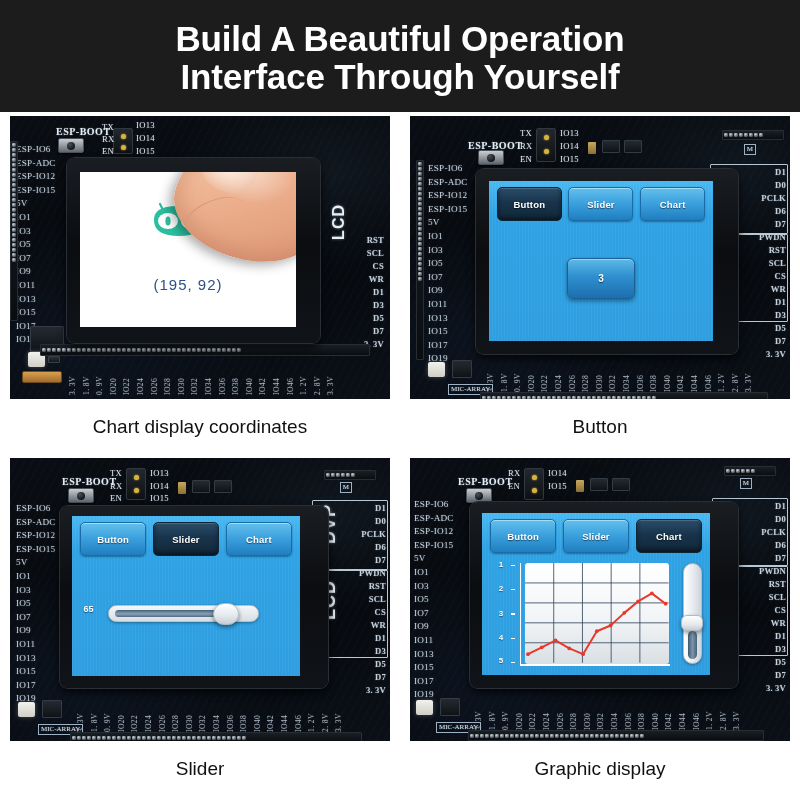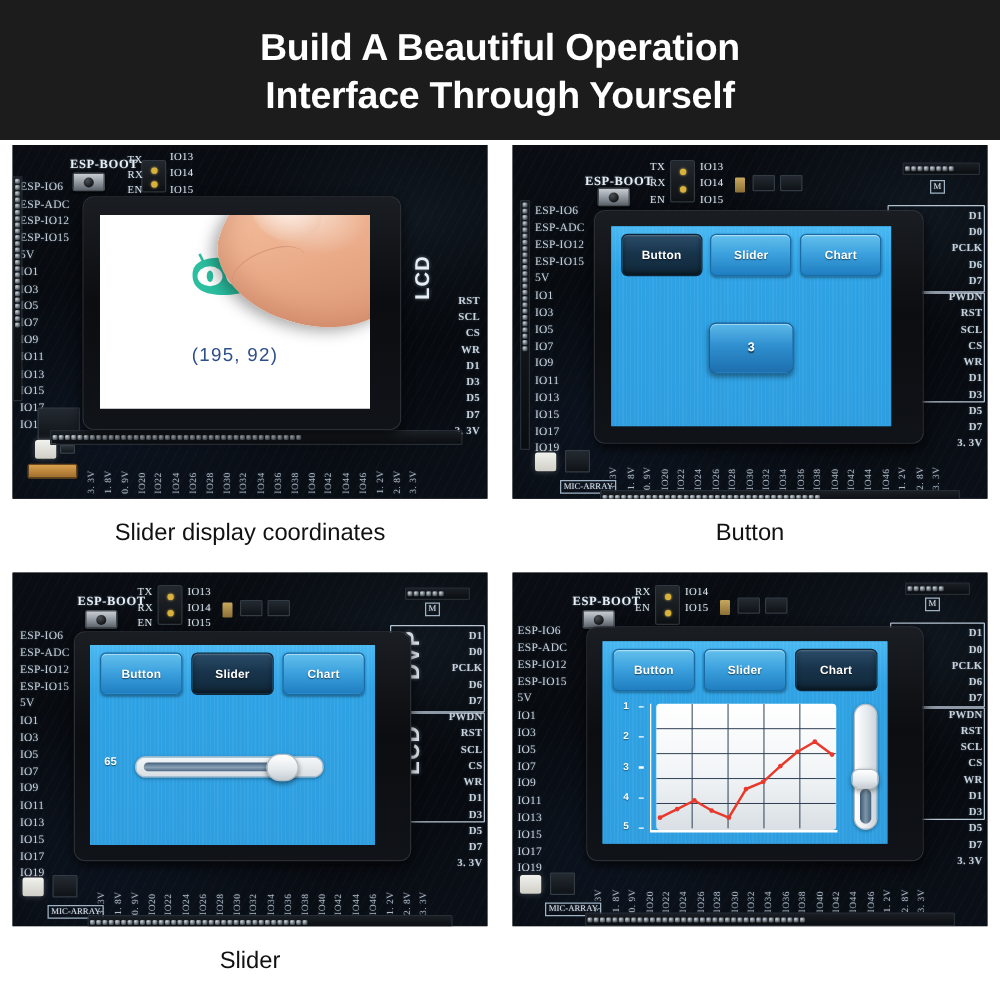--- a/index.html
+++ b/index.html
@@ -13,21 +13,21 @@
   
   .header {
     width: 800px; height: 112px;
     background: #1c1c1c;
     display: flex; flex-direction: column;
     align-items: center; justify-content: center;
     padding-top: 4px;
   }
   .header-line {
     color: #ffffff;
-    font-size: 30px;
+    font-size: 35px;
     font-weight: bold;
     letter-spacing: -0.2px;
     line-height: 38px;
     text-align: center;
     white-space: nowrap;
   }
 
   
   .grid {
     width: 800px; height: 688px;
@@ -508,21 +508,21 @@
           </svg>
 
           <div class="coord-text" style="top:104px">(195, 92)</div>
 
           <div class="finger" style="left:96px;top:-34px;width:150px;height:122px;border-radius:50% 46% 52% 48% / 62% 58% 44% 40%;transform:rotate(18deg);"></div>
           <div class="finger-nail" style="left:120px;top:-26px;width:58px;height:46px;transform:rotate(22deg);"></div>
           <div class="finger-crease" style="left:104px;top:28px;width:62px;height:30px;"></div>
         </div>
       </div>
     </div>
-    <div class="caption">Slider display coordinates</div>
+    <div class="caption">Chart display coordinates</div>
   </div>
 
   <div class="cell">
     <div class="photo-wrap">
       <div class="pcb"></div>
 
       <div class="espboot" style="left:58px;top:24px">ESP-BOOT</div>
       <div class="tact-btn" style="left:68px;top:34px"></div>
       <div class="hdr-jumper" style="left:126px;top:12px;height:34px">
           <i style="top:6px"></i>
@@ -1043,15 +1043,16 @@
             </svg>
           </div>
 
           <div class="v-slider">
             <div class="v-slider-fill"></div>
             <div class="v-slider-knob"></div>
           </div>
         </div>
       </div>
     </div>
+    <div class="caption">Graphic display</div>
   </div>
 
 </div>
 
 </body></html>

